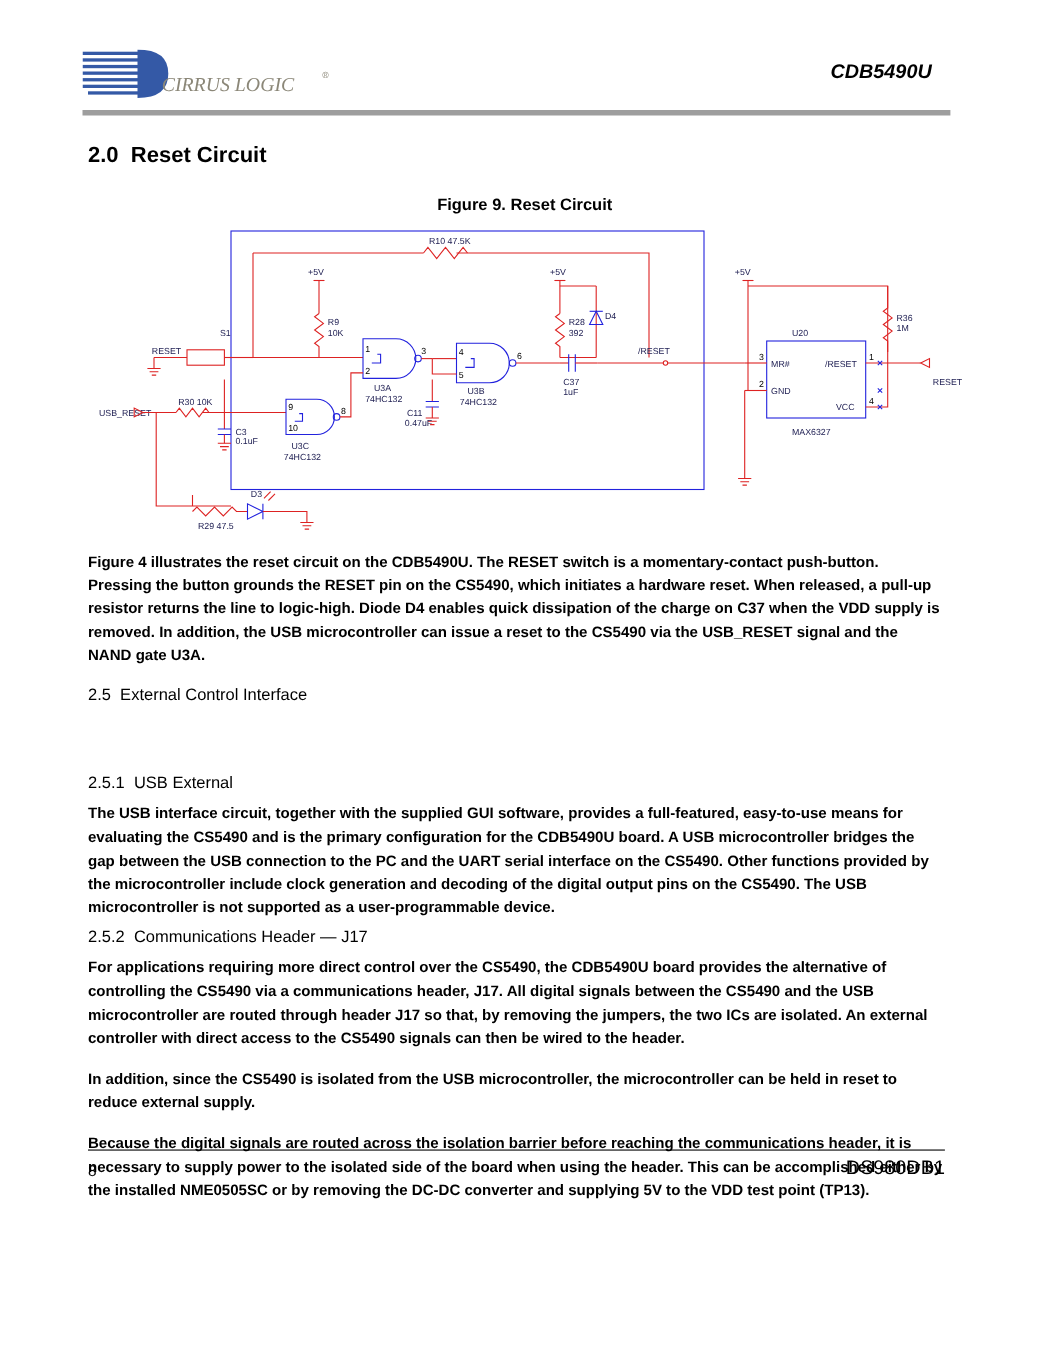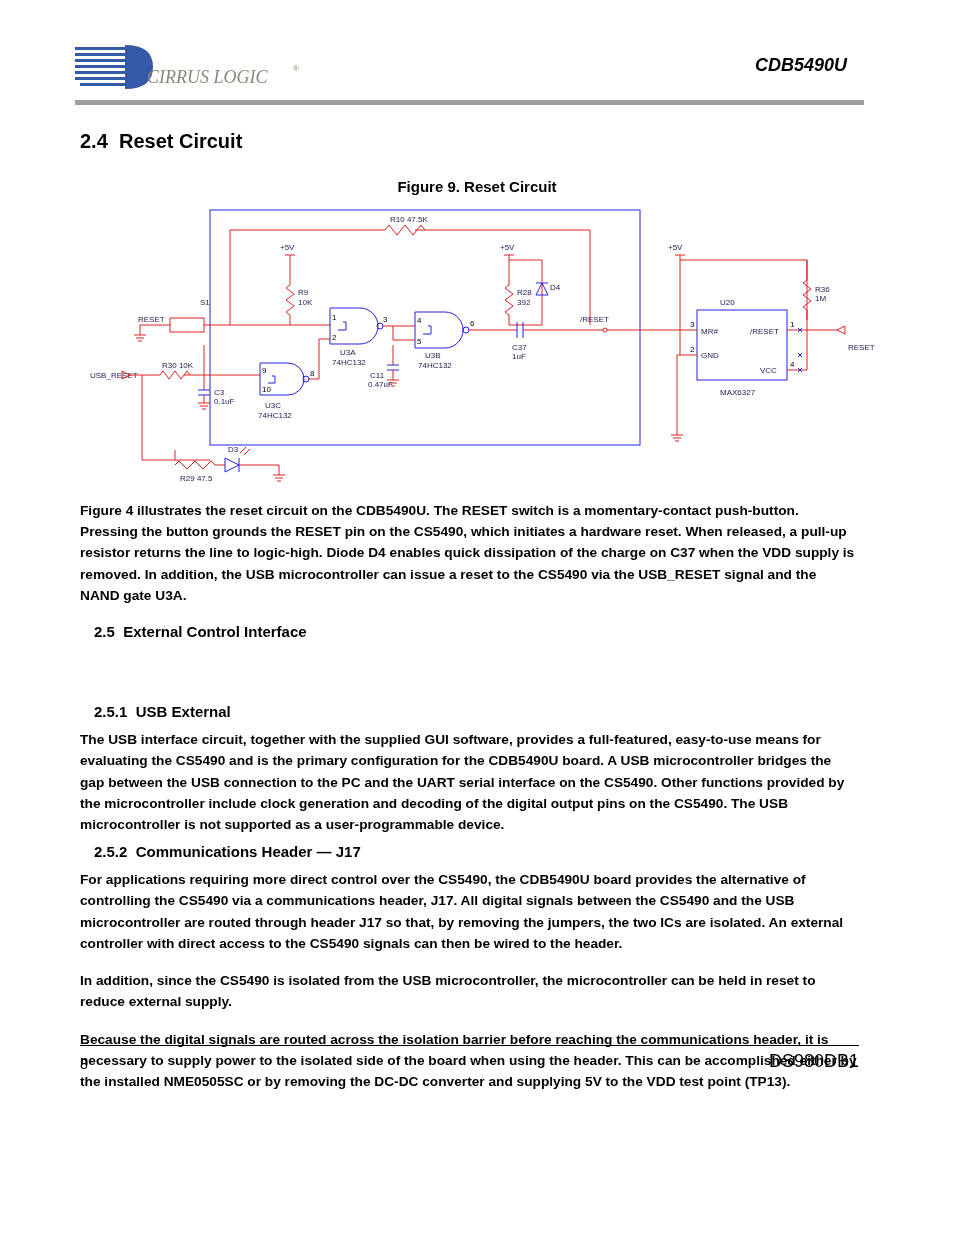--- a/index.html
+++ b/index.html
@@ -10,21 +10,21 @@
 .hr{position:absolute;left:75px;top:100px;right:90px;height:5px;background:#9e9e9e}
 .h1{position:absolute;left:80px;top:130px;font-size:20px;font-weight:bold}
 .fig-title{position:absolute;left:0;width:954px;top:178px;text-align:center;font-size:15px;font-weight:bold}
 .fig{position:absolute;left:80px;top:200px;width:800px;height:300px}
 .fig svg{width:800px;height:300px}
 .body-text{position:absolute;left:80px;right:95px;font-size:13.7px;line-height:1.55}
 .ft-page{position:absolute;left:80px;bottom:34px;font-size:14px}
 .ft-doc{position:absolute;right:95px;bottom:34px;font-size:18px}
 .ft-rule{position:absolute;left:80px;right:95px;bottom:60px;height:1px;background:#000}
 .bt{font-weight:bold}
-.sec-h{font-weight:bold;font-size:15px;margin:0 0 6px 14px}
+.sec-h{font-weight:normal;font-size:15px;margin:0 0 6px 0}
 .para{margin:0 0 16px 0}
 </style>
 </head>
 <body>
 <div class="page">
 
 <div class="logo-area">
 <svg class="logo-svg" viewBox="0 0 230 50">
   <g fill="#3459a6">
     <rect x="0" y="2" width="60" height="3"></rect>
@@ -38,21 +38,21 @@
   </g>
   <text x="72" y="38" font-family="Georgia,serif" font-style="italic" font-size="18" fill="#8b8778">CIRRUS LOGIC</text>
   <text x="218" y="26" font-size="8" fill="#8b8778">®</text>
 </svg>
 </div>
 
 <div class="doc-id">CDB5490U</div>
 <div class="hr"></div>
 
 <div class="h1">
-  <span>2.4</span>&nbsp;
+  <span>2.0</span>&nbsp;
   <span>Reset Circuit</span>
 </div>
 
 <div class="fig-title">
   <span>Figure 9.</span>&nbsp;<span>Reset Circuit</span>
 </div>
 
 <div class="fig">
 <svg viewBox="0 0 800 300">
   <style>

